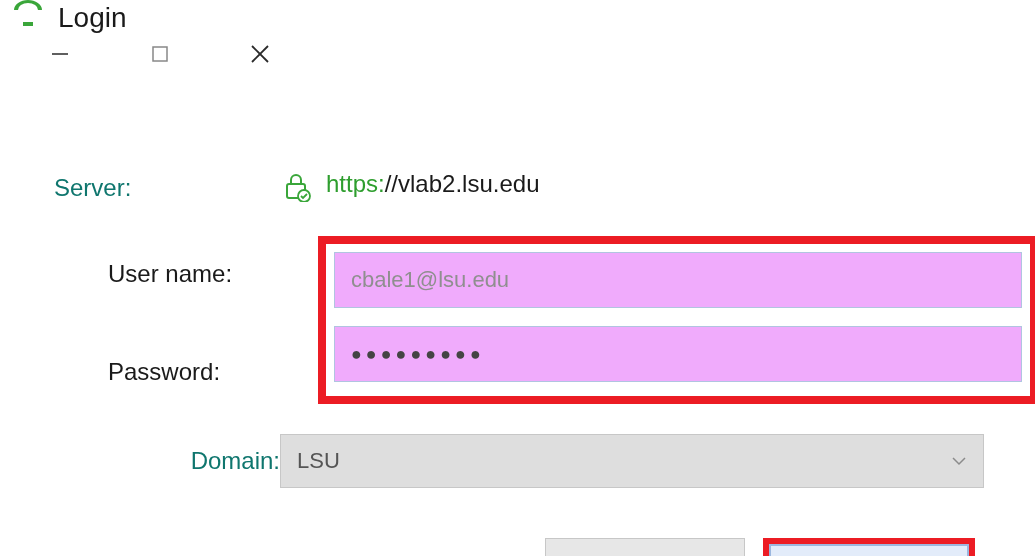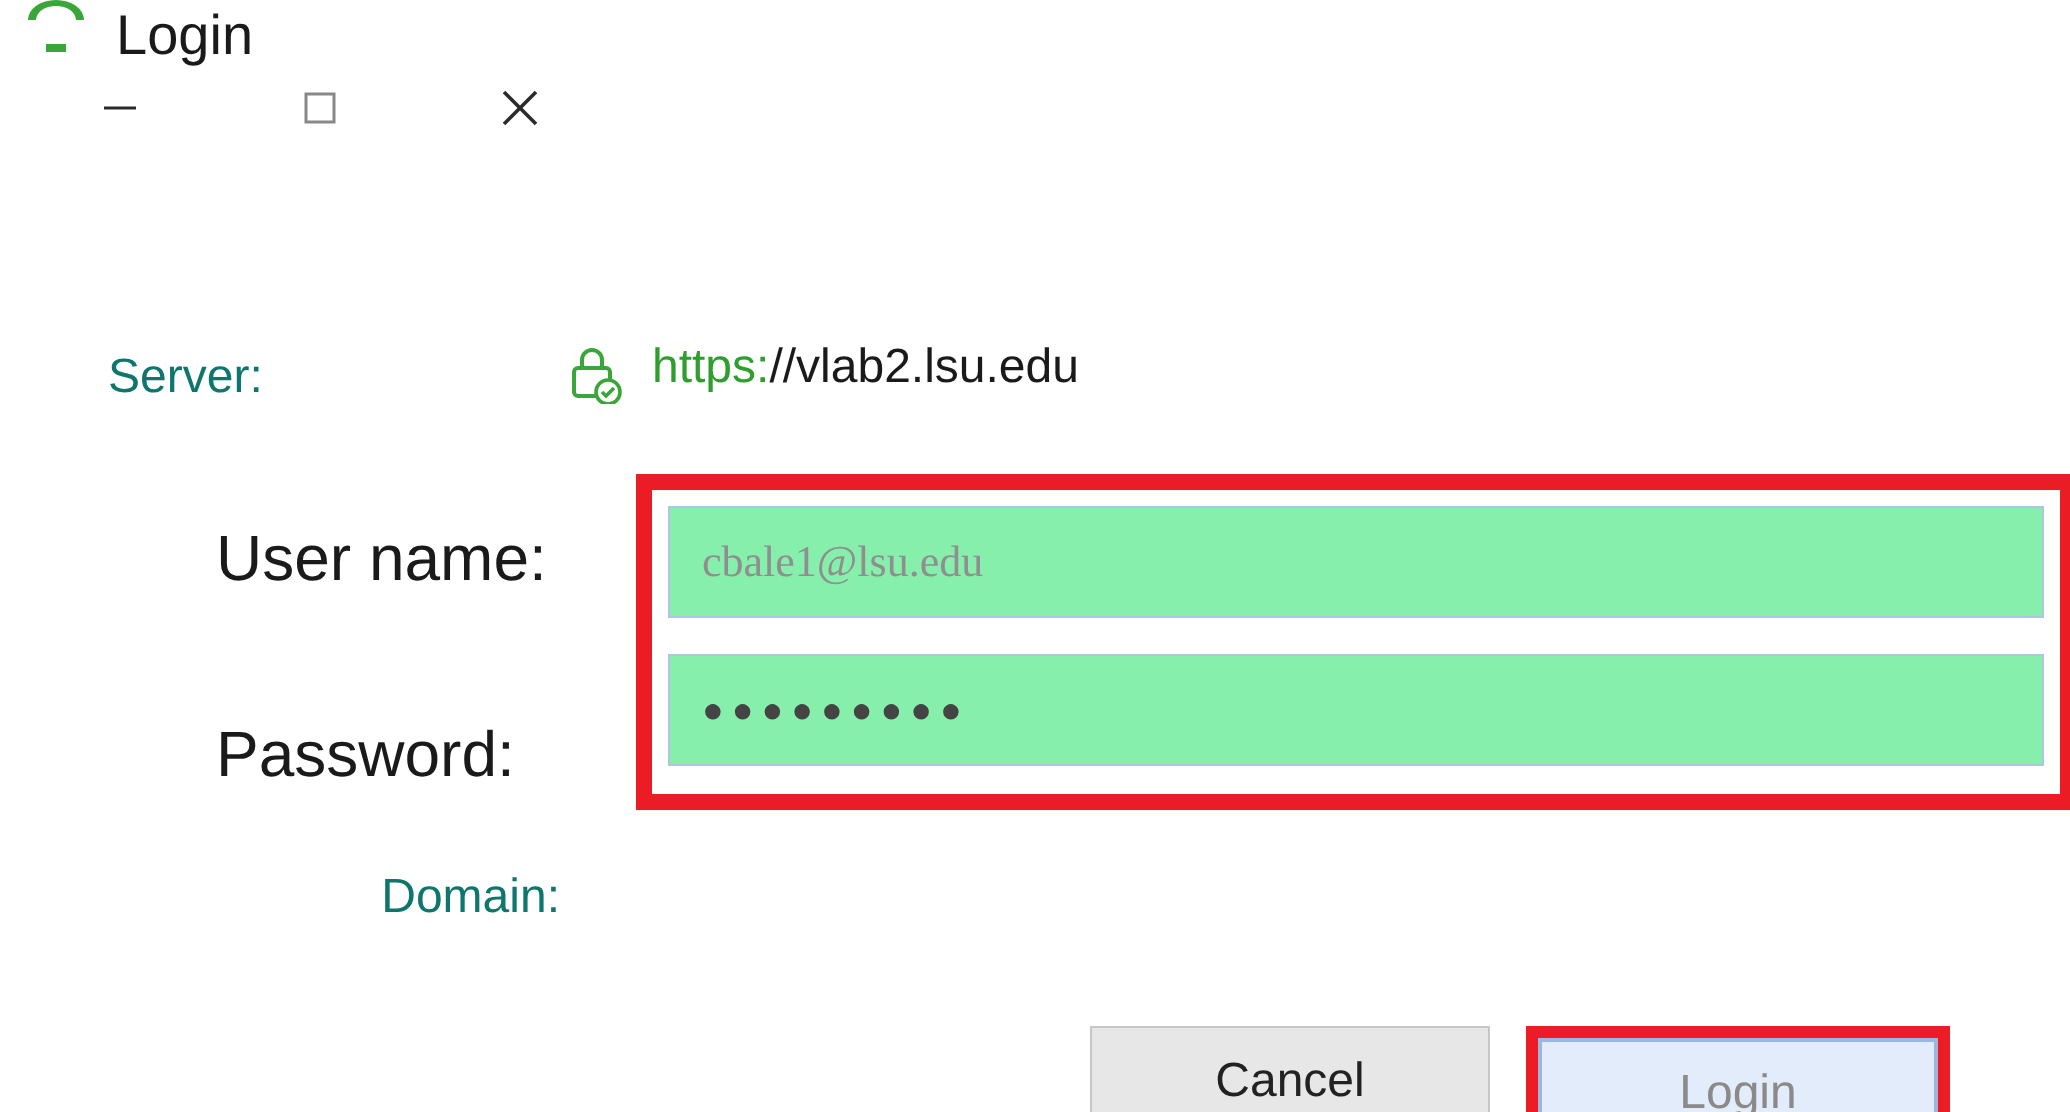--- a/index.html
+++ b/index.html
@@ -69,33 +69,33 @@
     }
     .credential-inner-row {
       display: flex;
       align-items: center;
       margin-bottom: 18px;
     }
     .credential-inner-row:last-child { margin-bottom: 6px; }
     .cred-label {
       position: absolute;
       left: 54px;
-      font-size: 32px;
+      font-size: 24px;
       color: #1a1a1a;
     }
     .text-input {
       width: 100%;
       height: 56px;
-      background: #86efac;
+      background: #f0abfc;
       border: 1px solid #b1c4e0;
       font-size: 22px;
       padding: 0 16px;
       color: #444;
       outline: none;
-      font-family: Liberation Serif, serif;
+      font-family: Liberation Sans, sans-serif;
     }
     .text-input::placeholder { color: #8f8f8f; }
     .password-input {
       letter-spacing: 4px;
       font-size: 18px;
     }
     .domain-select {
       width: 704px;
       height: 54px;
       background: #dedede;
@@ -207,20 +207,28 @@
         </div>
         <div class="credential-inner-row">
           <input class="text-input password-input" type="text" value="●●●●●●●●●" style="">
         </div>
       </div>
     </div>
   </div>
 
   <div class="row" style="margin-top:30px;text-align:right;">
     <div class="label">Domain:</div>
+    <div class="domain-select">
+      <span>LSU</span>
+      <span class="chevron">
+        <svg width="16" height="10" viewBox="0 0 16 10">
+            <path d="M2 2 L8 8 L14 2" fill="none" stroke="#8b8b8b" stroke-width="1.5"></path>
+          </svg>
+      </span>
+    </div>
   </div>
 
   <div class="button-row">
     <button class="cancel-btn">Cancel</button>
     <span class="login-btn-wrap">
       <button class="login-btn">Login</button>
     </span>
   </div>
 
 </div>

